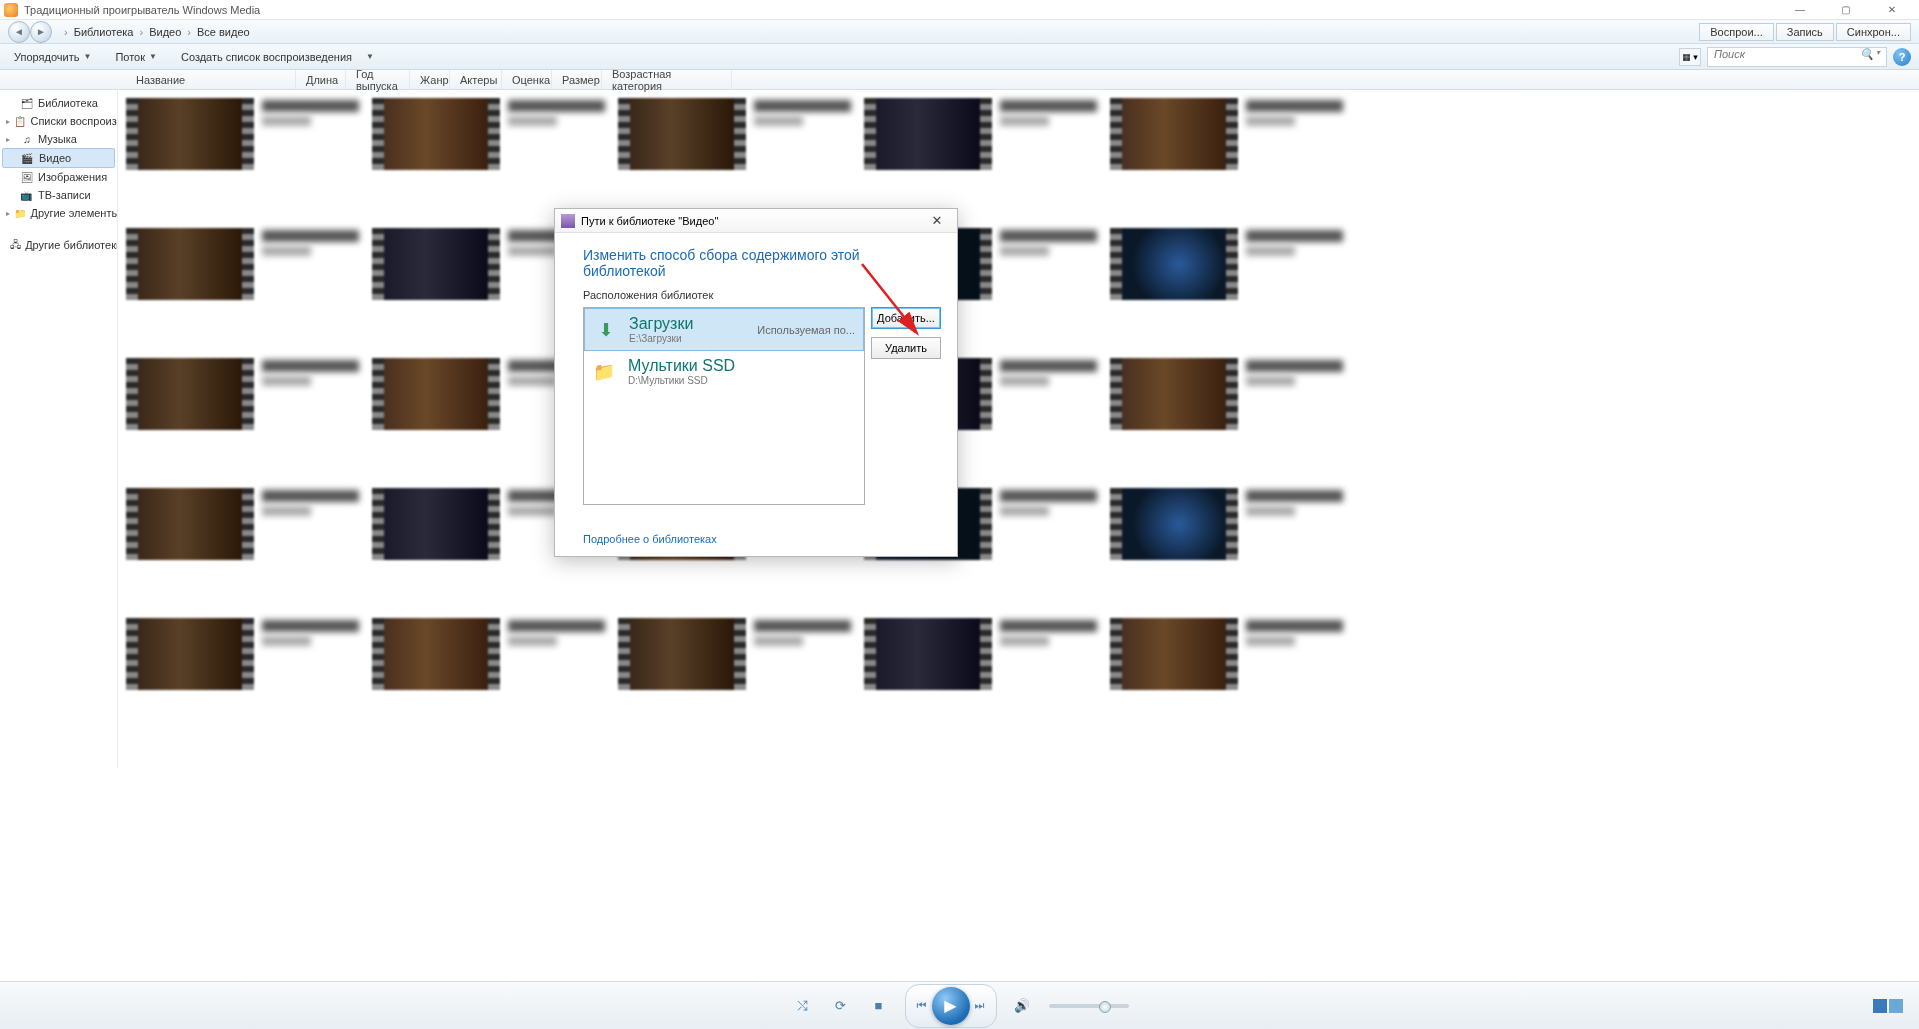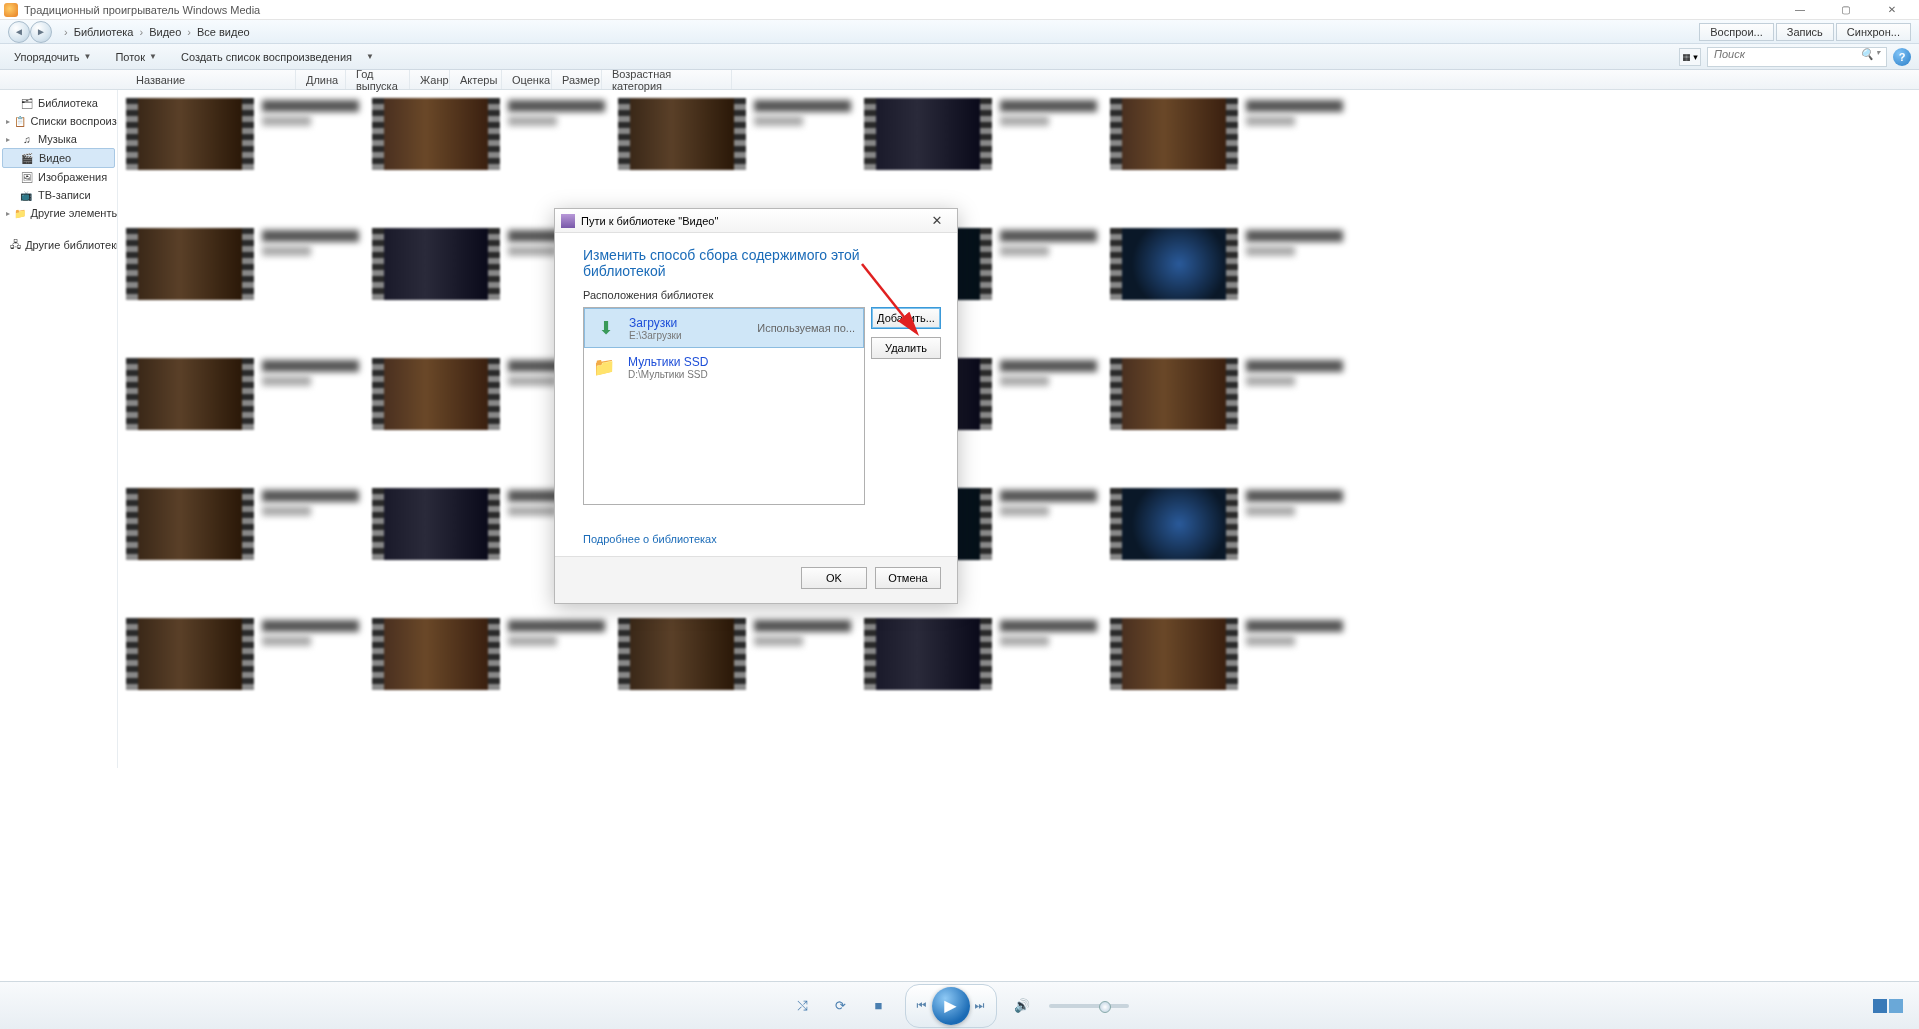--- a/index.html
+++ b/index.html
@@ -74,21 +74,21 @@
 .dlg-body { padding: 14px 16px 10px 28px; }
 .dlg-heading { color: #1a6bb8; font-size: 14px; margin-bottom: 10px; }
 .dlg-desc { font-size: 11px; color: #444; margin-bottom: 14px; line-height: 1.35; }
 .dlg-label { font-size: 11px; color: #333; margin-bottom: 6px; }
 .dlg-row { display: flex; gap: 6px; align-items: flex-start; }
 .loc-list { flex: 1; border: 1px solid #b0b0b0; height: 198px; background: #fff; }
 .loc-item { display: flex; align-items: center; padding: 6px 8px; gap: 10px; }
 .loc-item.selected { background: #cfe6f7; border: 1px solid #8bbce0; }
 .loc-icon { width: 26px; height: 26px; display: flex; align-items: center; justify-content: center; font-size: 18px; }
 .loc-text { flex: 1; }
-.loc-name { font-size: 12px; color: #1d4ed8; }
+.loc-name { font-size: 16px; color: #0f766e; }
 .loc-path { font-size: 10px; color: #777; }
 .loc-default { font-size: 11px; color: #666; }
 .dlg-btns { display: flex; flex-direction: column; gap: 8px; width: 70px; }
 .dlg-btn { height: 22px; border: 1px solid #adadad; background: linear-gradient(#fdfdfd, #ececec); font-size: 11px; display: flex; align-items: center; justify-content: center; }
 .dlg-btn.highlighted { border: 1px solid #3b99d8; box-shadow: 0 0 0 1px #7cc1ed inset; }
 .dlg-link { color: #1a6bb8; font-size: 11px; margin-top: 28px; display: inline-block; }
 .dlg-footer { padding: 10px 16px 14px; display: flex; justify-content: flex-end; gap: 8px; background: #f4f4f4; border-top: 1px solid #e0e0e0; }
 .dlg-footer .dlg-btn { width: 66px; }
 
 
@@ -499,24 +499,20 @@
           </div>
         </div>
       </div>
       <div class="dlg-btns">
         <div class="dlg-btn highlighted">Добавить...</div>
         <div class="dlg-btn">Удалить</div>
       </div>
     </div>
     <a class="dlg-link">Подробнее о библиотеках</a>
   </div>
-  <div class="dlg-footer">
-    <div class="dlg-btn">OK</div>
-    <div class="dlg-btn">Отмена</div>
-  </div>
 </div>
 
 <svg class="arrow-svg" width="80" height="90">
   <defs>
       <marker id="ah" markerWidth="10" markerHeight="10" refX="8" refY="3" orient="auto">
         <polygon points="0 0, 10 3, 0 6" fill="#e02020"></polygon>
       </marker>
     </defs>
   <line x1="8" y1="8" x2="62" y2="76" stroke="#e02020" stroke-width="2.5" marker-end="url(#ah)"></line>
 </svg>

